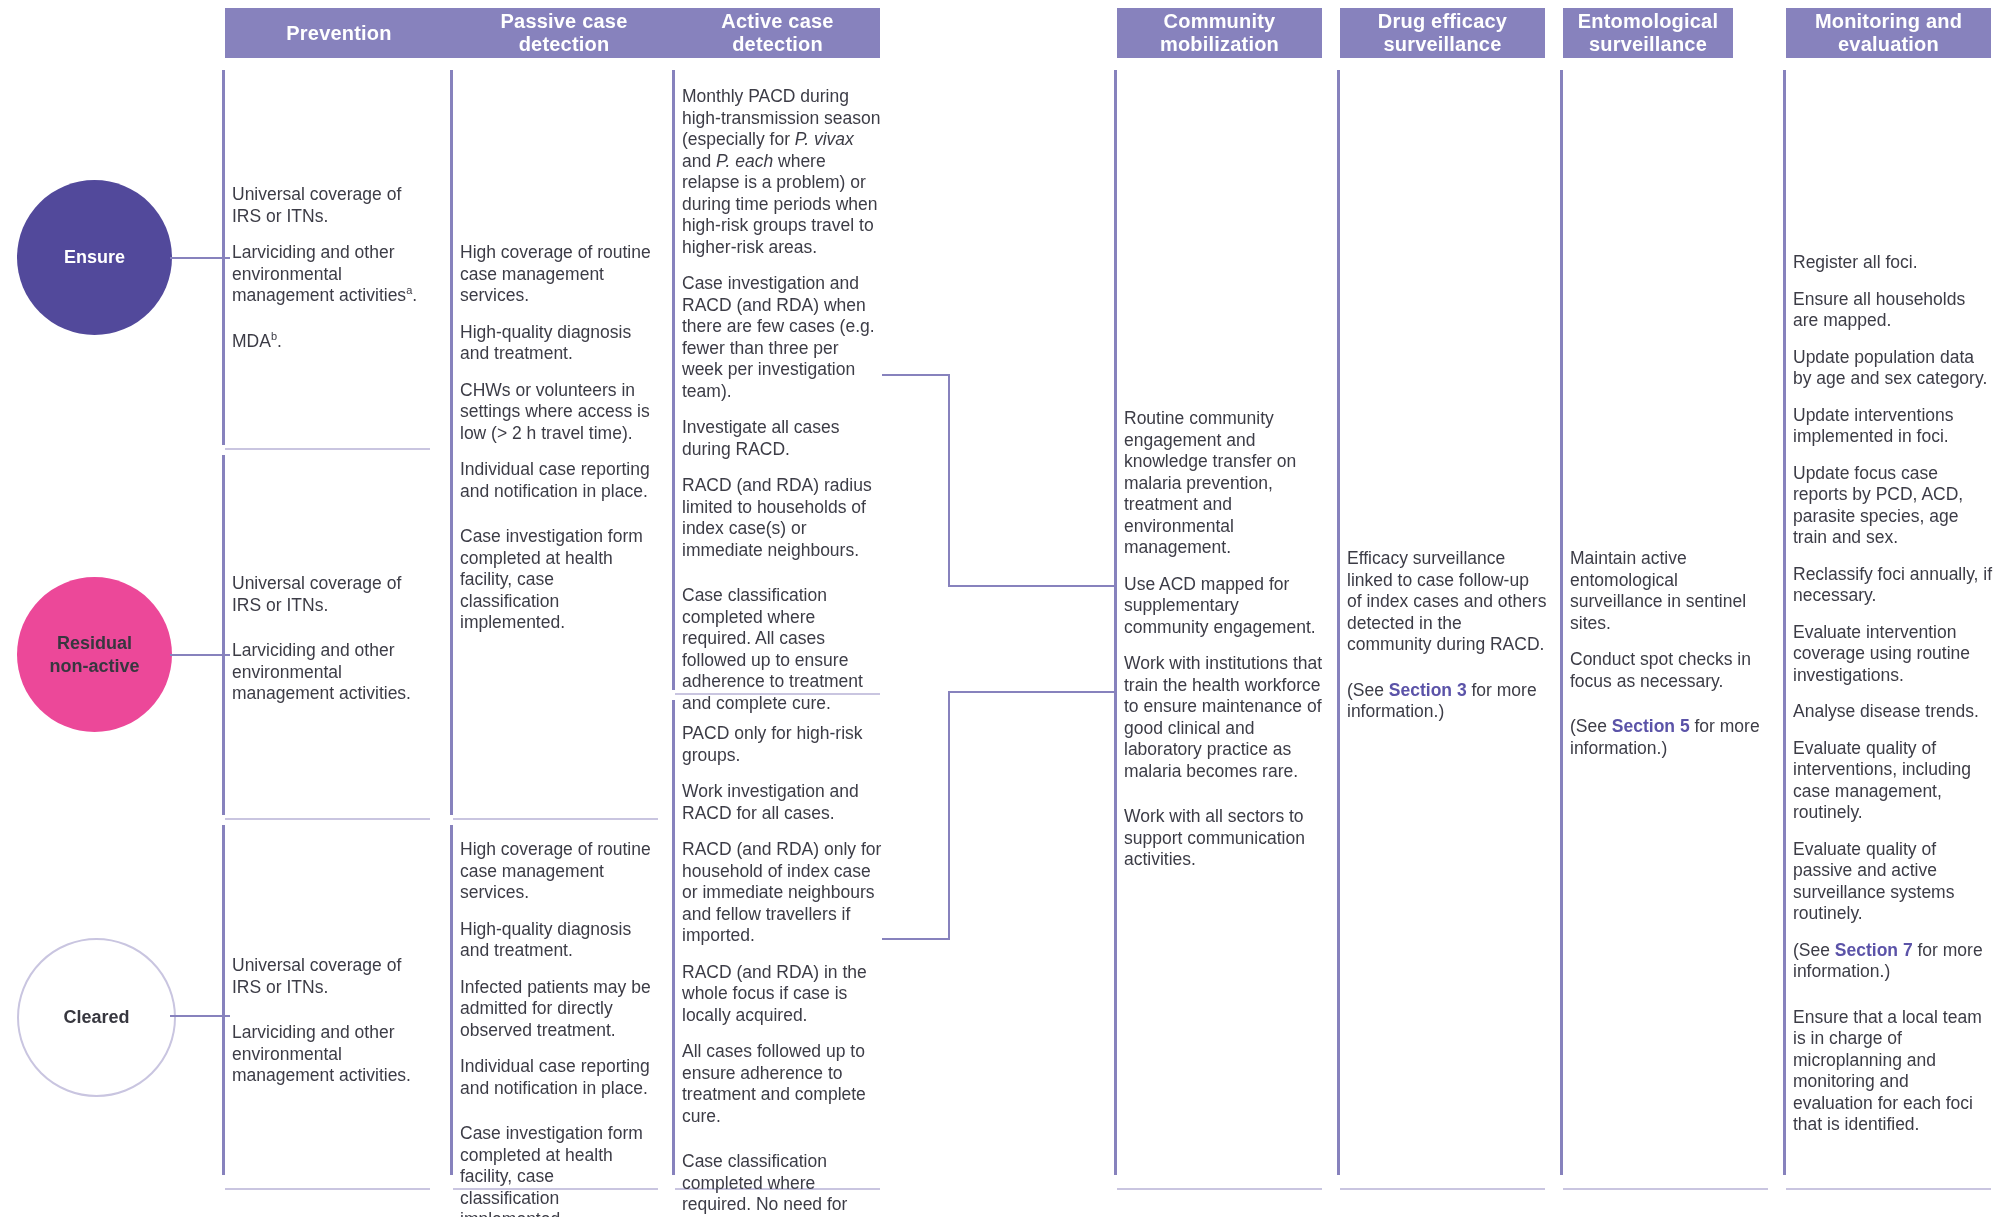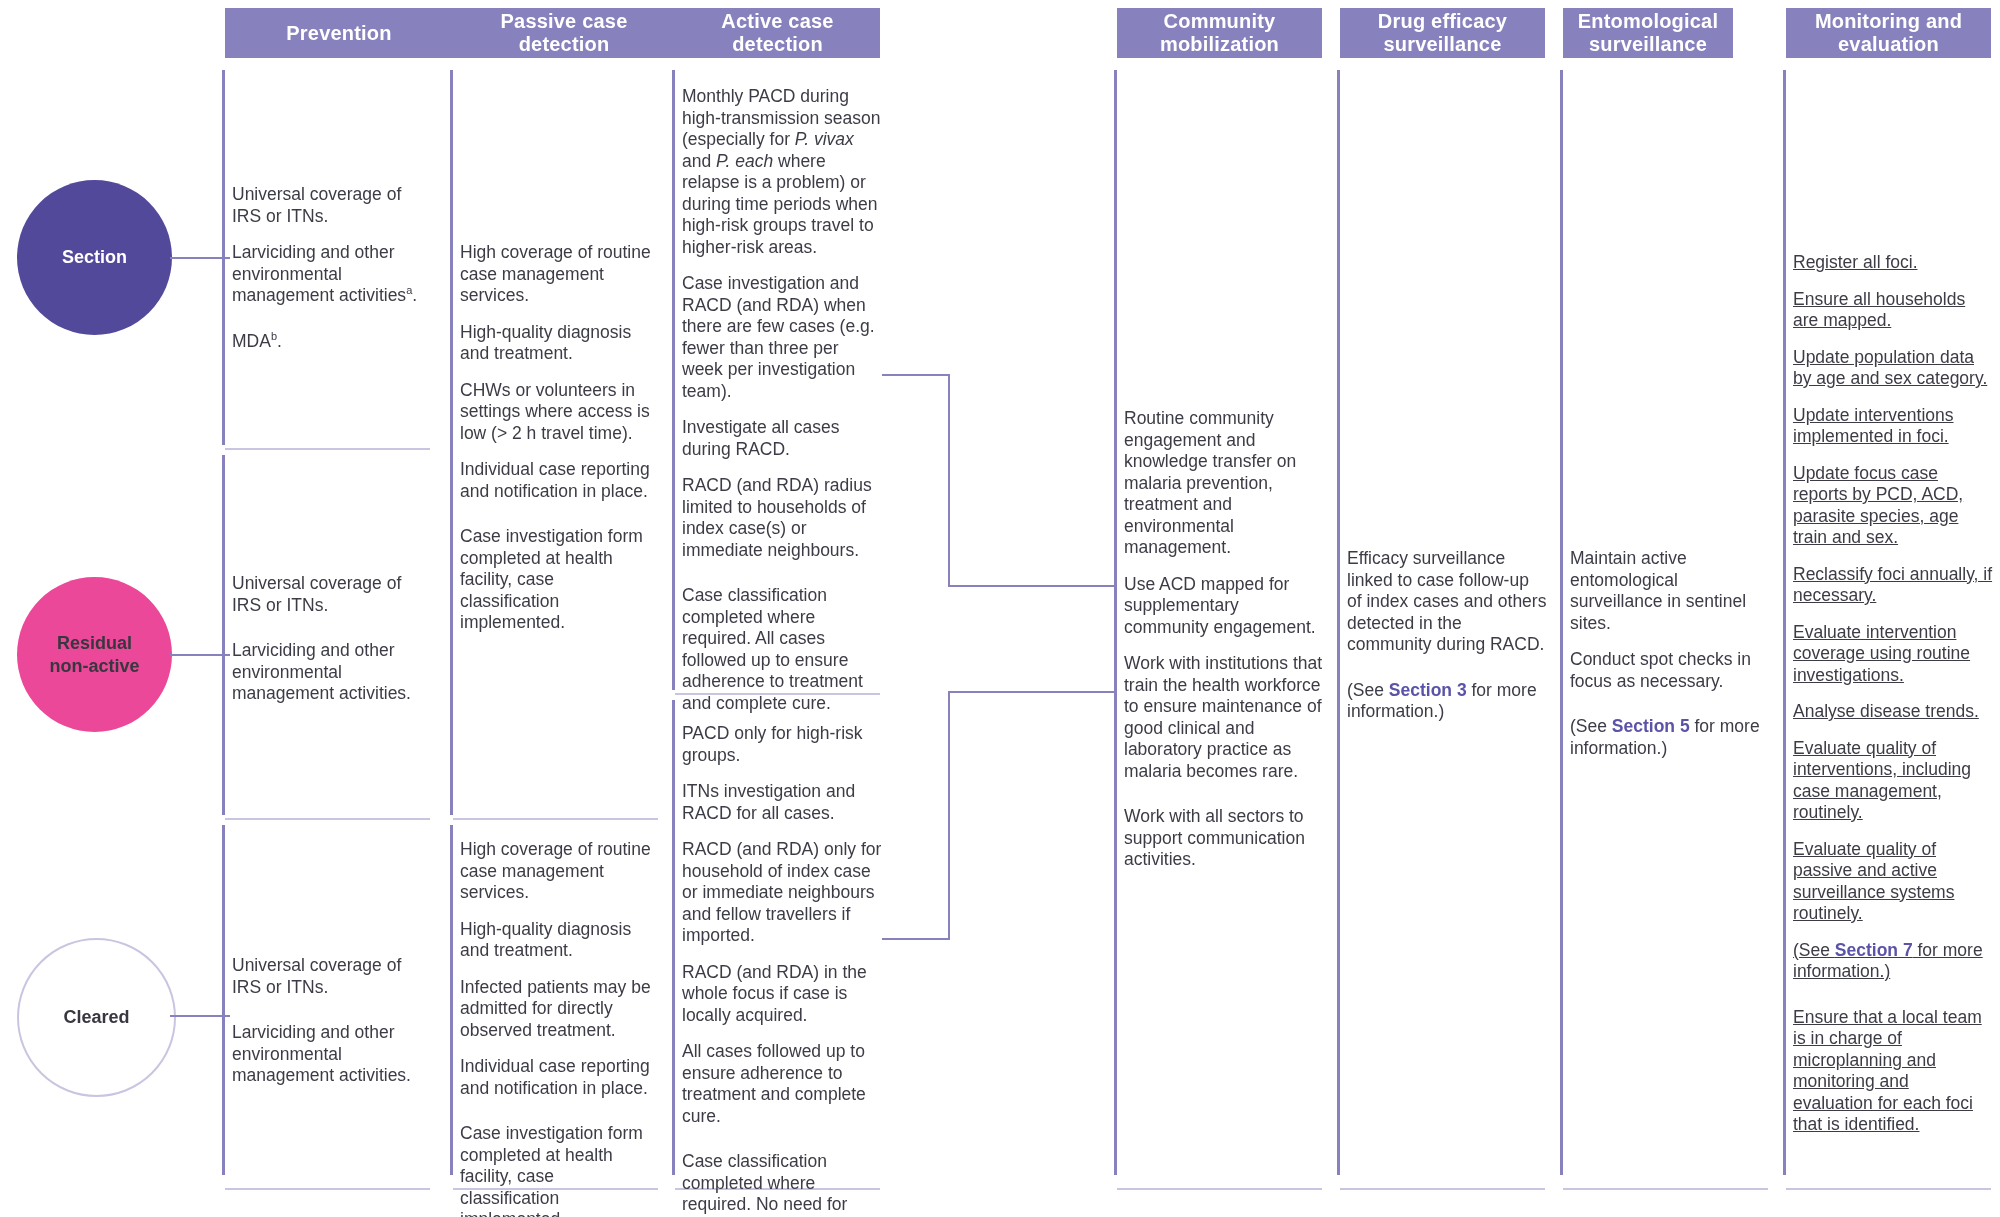--- a/index.html
+++ b/index.html
@@ -85,21 +85,21 @@
 <div id="stage">
 
   <div class="col-head" style="left:225px;width:228px;">Prevention</div>
   <div class="col-head" style="left:453px;width:222px;">Passive case<br>detection</div>
   <div class="col-head" style="left:675px;width:205px;">Active case<br>detection</div>
   <div class="col-head" style="left:1117px;width:205px;">Community<br>mobilization</div>
   <div class="col-head" style="left:1340px;width:205px;">Drug efficacy<br>surveillance</div>
   <div class="col-head" style="left:1563px;width:170px;">Entomological<br>surveillance</div>
   <div class="col-head" style="left:1786px;width:205px;">Monitoring and<br>evaluation</div>
 
-  <div class="circle c-active" style="left:17px;top:180px;width:155px;height:155px;">Section</div>
+  <div class="circle c-active" style="left:17px;top:180px;width:155px;height:155px;">Ensure</div>
   <div class="circle c-residual" style="left:17px;top:577px;width:155px;height:155px;">Residual<br>non-active</div>
   <div class="circle c-cleared" style="left:17px;top:938px;width:155px;height:155px;">Cleared</div>
 
   <div class="stub" style="left:170px;top:257px;width:60px;"></div>
   <div class="stub" style="left:170px;top:654px;width:60px;"></div>
   <div class="stub" style="left:170px;top:1015px;width:60px;"></div>
 
   <div class="vrule" style="left:222px;top:70px;height:375px;"></div>
   <div class="vrule" style="left:222px;top:455px;height:360px;"></div>
   <div class="vrule" style="left:222px;top:825px;height:350px;"></div>
@@ -167,21 +167,21 @@
 
   <div class="cell" style="left:682px;top:86px;width:200px;">
       <p>Monthly PACD during high-transmission season (especially for <i>P. vivax</i> and <i>P. each</i> where relapse is a problem) or during time periods when high-risk groups travel to higher-risk areas.</p>
       <p>Case investigation and RACD (and RDA) when there are few cases (e.g. fewer than three per week per investigation team).</p>
       <p>Investigate all cases during RACD.</p>
       <p>RACD (and RDA) radius limited to households of index case(s) or immediate neighbours.</p>
       <p>Case classification completed where required. All cases followed up to ensure adherence to treatment and complete cure.</p>
     </div>
   <div class="cell" style="left:682px;top:723px;width:200px;">
       <p>PACD only for high-risk groups.</p>
-      <p>ITNs investigation and RACD for all cases.</p>
+      <p>Work investigation and RACD for all cases.</p>
       <p>RACD (and RDA) only for household of index case or immediate neighbours and fellow travellers if imported.</p>
       <p>RACD (and RDA) in the whole focus if case is locally acquired.</p>
       <p>All cases followed up to ensure adherence to treatment and complete cure.</p>
       <p>Case classification completed where required. No need for RACD if cleared focus is not receptive.</p>
     </div>
 
   <div class="cell" style="left:1124px;top:408px;width:200px;">
       <p>Routine community engagement and knowledge transfer on malaria prevention, treatment and environmental management.</p>
       <p>Use ACD mapped for supplementary community engagement.</p>
       <p>Work with institutions that train the health workforce to ensure maintenance of good clinical and laboratory practice as malaria becomes rare.</p>
@@ -189,21 +189,21 @@
     </div>
   <div class="cell" style="left:1347px;top:548px;width:200px;">
       <p>Efficacy surveillance linked to case follow-up of index cases and others detected in the community during RACD.</p>
       <p>(See <span class="seclink">Section 3</span> for more information.)</p>
     </div>
   <div class="cell" style="left:1570px;top:548px;width:200px;">
       <p>Maintain active entomological surveillance in sentinel sites.</p>
       <p>Conduct spot checks in focus as necessary.</p>
       <p>(See <span class="seclink">Section 5</span> for more information.)</p>
     </div>
-  <div class="cell" style="left:1793px;top:252px;width:200px;text-decoration:underline;">
+  <div class="cell" style="left:1793px;top:252px;width:200px;">
       <p>Register all foci.</p>
       <p>Ensure all households are mapped.</p>
       <p>Update population data by age and sex category.</p>
       <p>Update interventions implemented in foci.</p>
       <p>Update focus case reports by PCD, ACD, parasite species, age train and sex.</p>
       <p>Reclassify foci annually, if necessary.</p>
       <p>Evaluate intervention coverage using routine investigations.</p>
       <p>Analyse disease trends.</p>
       <p>Evaluate quality of interventions, including case management, routinely.</p>
       <p>Evaluate quality of passive and active surveillance systems routinely.</p>

